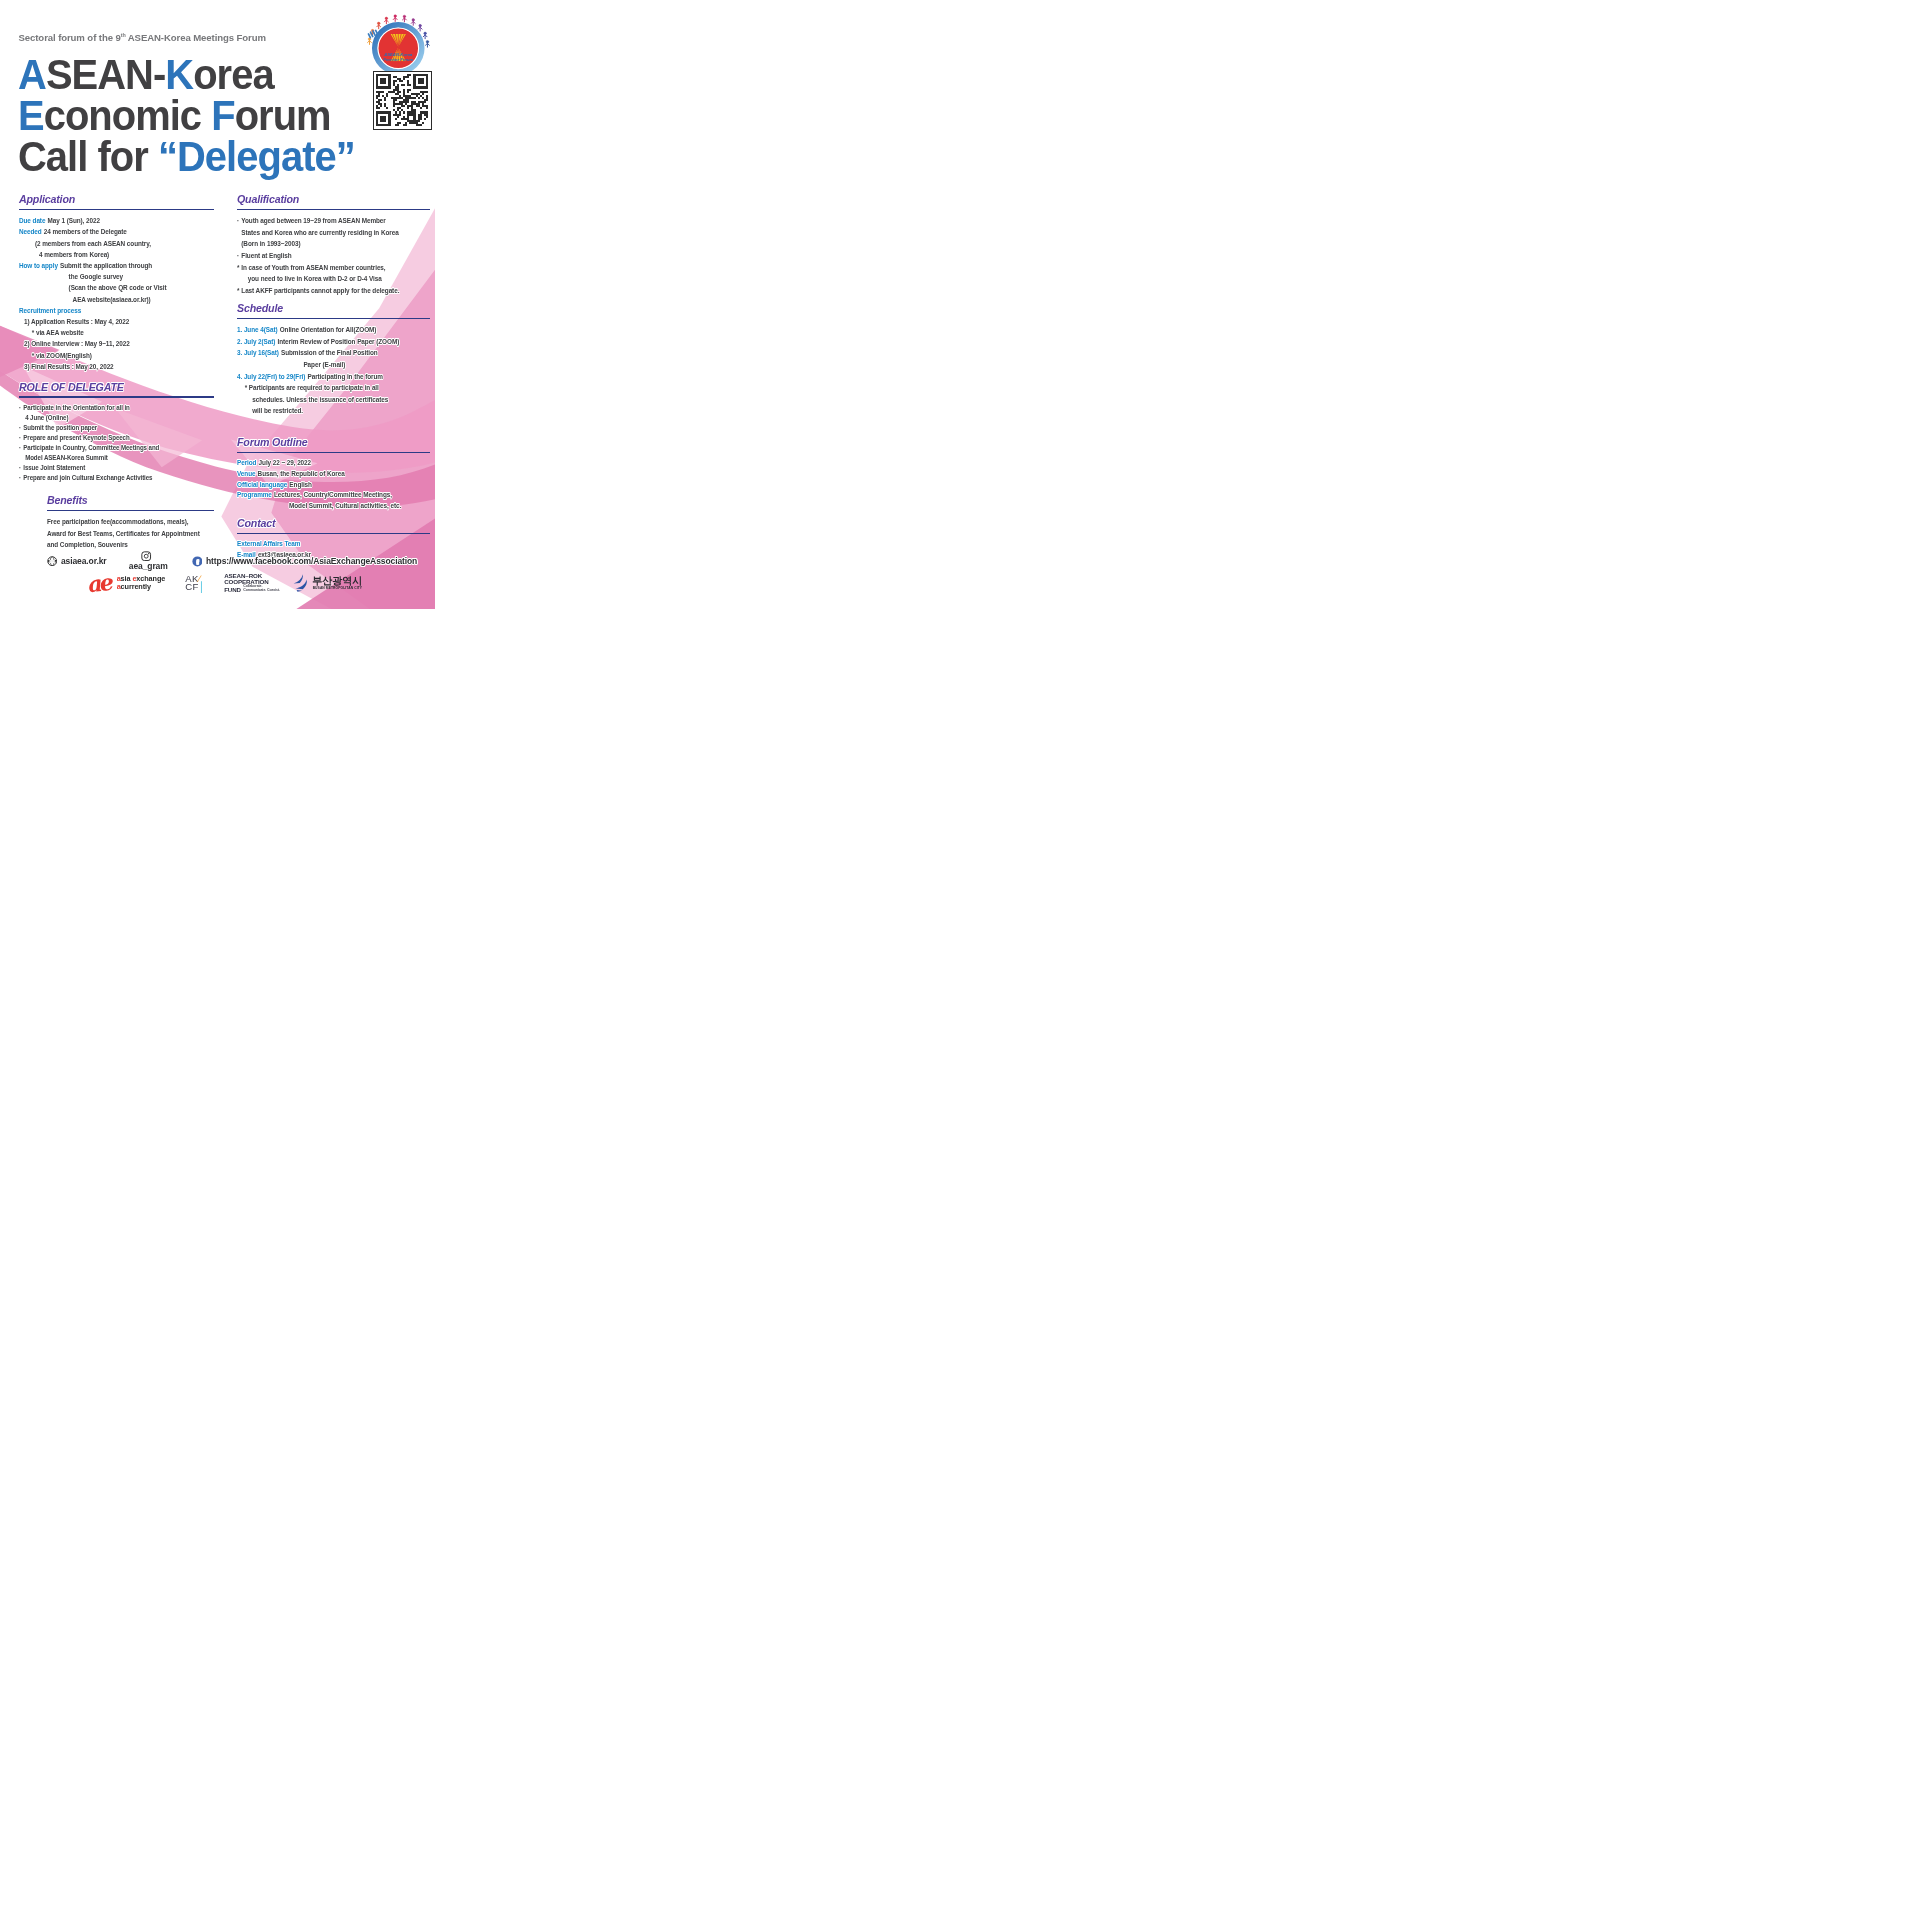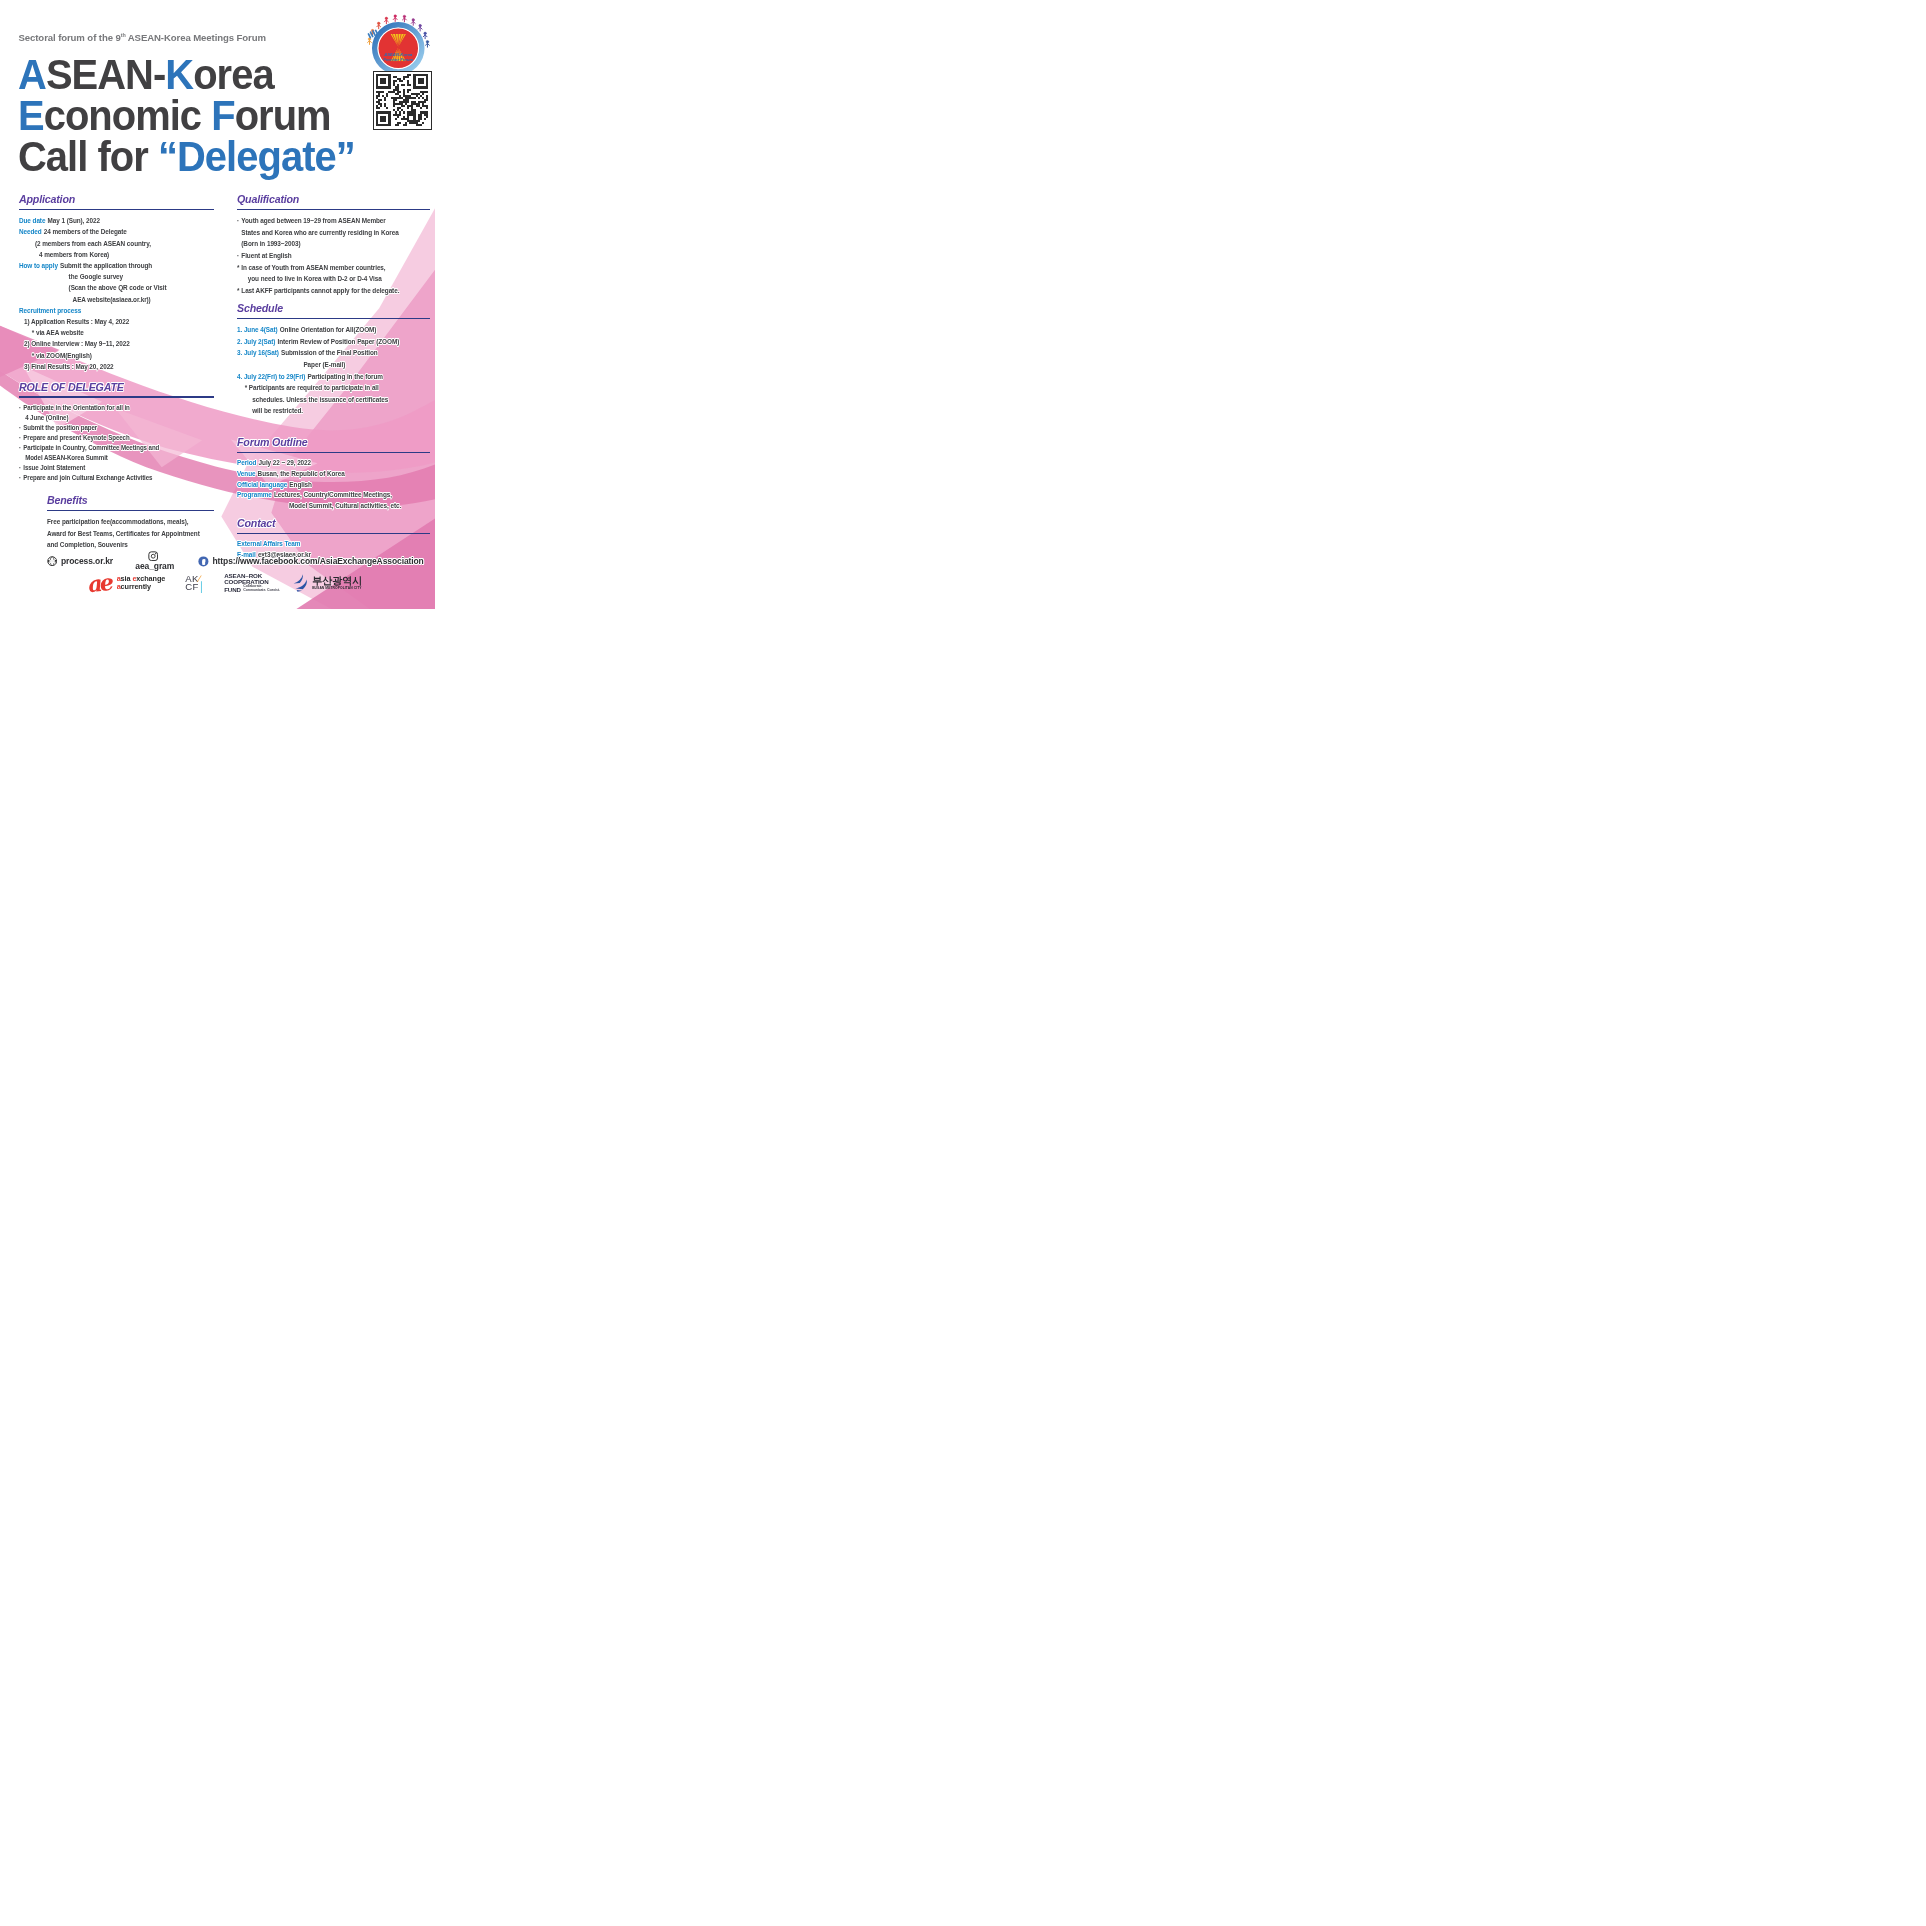--- a/index.html
+++ b/index.html
@@ -67,21 +67,21 @@
            color:#e8392f;letter-spacing:-2.7px;transform:rotate(-6deg);line-height:1;margin-right:5.4px;}
   .aea-text{font-size:7.3px;font-weight:bold;color:#2b2b2b;line-height:8.5px;letter-spacing:-0.1px;}
   .aea-text .red{color:#e8392f;}
   .akcf{margin-left:20px;display:flex;align-items:center;gap:15px;}
   .akcf-mark{font-size:9.6px;color:#3a3a46;line-height:8.5px;letter-spacing:0.4px;margin-right:3.9px;
              font-weight:normal;position:relative;}
   .akcf-mark .orange{color:#f09a2e;}
   .akcf-mark .cyan{color:#23b6d9;}
   .akcf-text{font-size:6.2px;font-weight:bold;color:#2f3040;line-height:6.2px;letter-spacing:-0.1px;}
   .akcf-tag{font-size:3.5px;color:#4a4a55;line-height:3.9px;font-weight:bold;margin-left:2.3px;display:inline-block;vertical-align:bottom;}
-  .busan{margin-left:9.2px;display:flex;align-items:center;}
+  .busan{margin-left:9.2px;display:flex;align-items:center;text-align:right;}
   .busan svg{margin-right:3.1px;}
   .busan-kr{font-size:10px;font-weight:bold;color:#28282e;line-height:10px;font-family:"DejaVu Sans",sans-serif;}
   .busan-en{font-size:3.3px;font-weight:bold;color:#28282e;letter-spacing:0.1px;}
 </style>
 </head>
 <body>
 
 <svg class="bg" width="435" height="609" viewBox="0 0 1130 1580" preserveAspectRatio="none">
   <path d="M1130,540 L985,800 L800,1020 L645,1200 L575,1340 L655,1470 L860,1580 L1130,1580 Z" fill="#f5c3dc" opacity="0.85"></path>
   <path d="M1130,700 L905,1000 L745,1200 L705,1330 L800,1465 L960,1580 L1130,1580 Z" fill="#ec9cc6" opacity="0.85"></path>
@@ -506,21 +506,21 @@
 </div>
 
 <div class="layer social osh">
   <div class="item s1">
     <svg width="10.4" height="10.4" viewBox="0 0 27 27" style="font-size:22px">
       <circle cx="13.5" cy="13.5" r="11.6" fill="none" stroke="#222" stroke-width="2.2"></circle>
       <ellipse cx="13.5" cy="13.5" rx="5" ry="11.6" fill="none" stroke="#222" stroke-width="1.6"></ellipse>
       <rect x="3" y="10.4" width="21" height="6.2" fill="#222"></rect>
       <text x="13.5" y="15.6" text-anchor="middle" font-size="5.6" font-weight="bold" fill="#fff" font-family="Liberation Sans, sans-serif">www</text>
     </svg>
-    <span>process.or.kr</span>
+    <span>asiaea.or.kr</span>
   </div>
   <div class="item s2">
     <svg width="10.4" height="10.4" viewBox="0 0 27 27">
       <rect x="2.2" y="2.2" width="22.6" height="22.6" rx="6.5" fill="none" stroke="#222" stroke-width="2.4"></rect>
       <circle cx="13.5" cy="13.5" r="5" fill="none" stroke="#222" stroke-width="2.2"></circle>
       <circle cx="20" cy="7" r="1.7" fill="#222"></circle>
     </svg>
     <span>aea_gram</span>
   </div>
   <div class="item s3">

